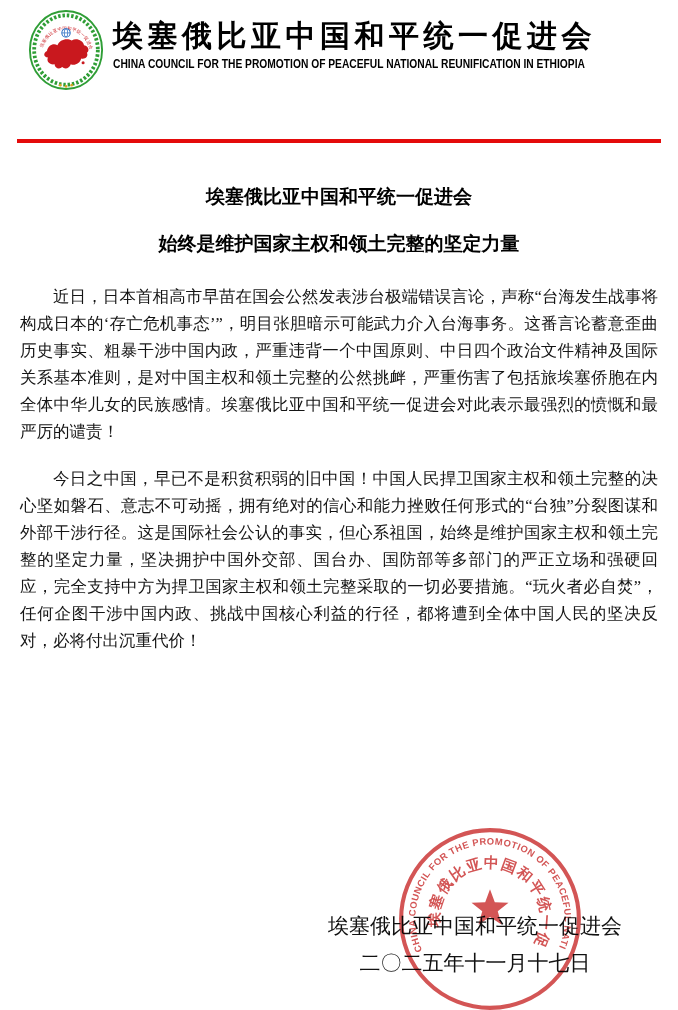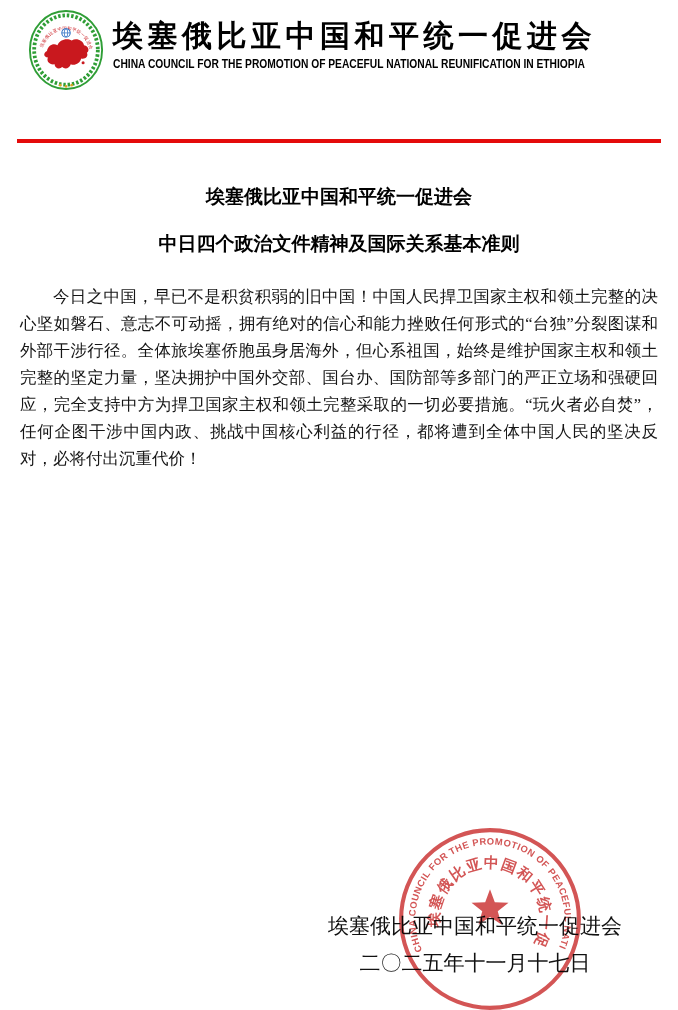--- a/index.html
+++ b/index.html
@@ -72,23 +72,24 @@
     <div class="head-text">
       <div class="org-cn">埃塞俄比亚中国和平统一促进会</div>
       <div class="org-en">CHINA COUNCIL FOR THE PROMOTION OF PEACEFUL NATIONAL REUNIFICATION IN ETHIOPIA</div>
     </div>
   </div>
 
   <div class="red-rule"></div>
 
   <div class="statement">
     <h1 class="t1">埃塞俄比亚中国和平统一促进会</h1>
-    <h2 class="t2">中日四个政治文件精神及国际关系基本准则</h2>
+    <h2 class="t2">始终是维护国家主权和领土完整的坚定力量</h2>
     <div class="body-text">
-      <p>今日之中国，早已不是积贫积弱的旧中国！中国人民捍卫国家主权和领土完整的决心坚如磐石、意志不可动摇，拥有绝对的信心和能力挫败任何形式的“台独”分裂图谋和外部干涉行径。全体旅埃塞侨胞虽身居海外，但心系祖国，始终是维护国家主权和领土完整的坚定力量，坚决拥护中国外交部、国台办、国防部等多部门的严正立场和强硬回应，完全支持中方为捍卫国家主权和领土完整采取的一切必要措施。“玩火者必自焚”，任何企图干涉中国内政、挑战中国核心利益的行径，都将遭到全体中国人民的坚决反对，必将付出沉重代价！</p>
+      <p>近日，日本首相高市早苗在国会公然发表涉台极端错误言论，声称“台海发生战事将构成日本的‘存亡危机事态’”，明目张胆暗示可能武力介入台海事务。这番言论蓄意歪曲历史事实、粗暴干涉中国内政，严重违背一个中国原则、中日四个政治文件精神及国际关系基本准则，是对中国主权和领土完整的公然挑衅，严重伤害了包括旅埃塞侨胞在内全体中华儿女的民族感情。埃塞俄比亚中国和平统一促进会对此表示最强烈的愤慨和最严厉的谴责！</p>
+      <p>今日之中国，早已不是积贫积弱的旧中国！中国人民捍卫国家主权和领土完整的决心坚如磐石、意志不可动摇，拥有绝对的信心和能力挫败任何形式的“台独”分裂图谋和外部干涉行径。这是国际社会公认的事实，但心系祖国，始终是维护国家主权和领土完整的坚定力量，坚决拥护中国外交部、国台办、国防部等多部门的严正立场和强硬回应，完全支持中方为捍卫国家主权和领土完整采取的一切必要措施。“玩火者必自焚”，任何企图干涉中国内政、挑战中国核心利益的行径，都将遭到全体中国人民的坚决反对，必将付出沉重代价！</p>
     </div>
   </div>
 
   <div class="sig">
     <div>埃塞俄比亚中国和平统一促进会</div>
     <div>二〇二五年十一月十七日</div>
   </div>
 
   <svg class="seal" viewBox="0 0 184 184" aria-hidden="true">
     <circle cx="92" cy="92" r="87" fill="none" stroke="#cf4646" stroke-width="4"></circle>

